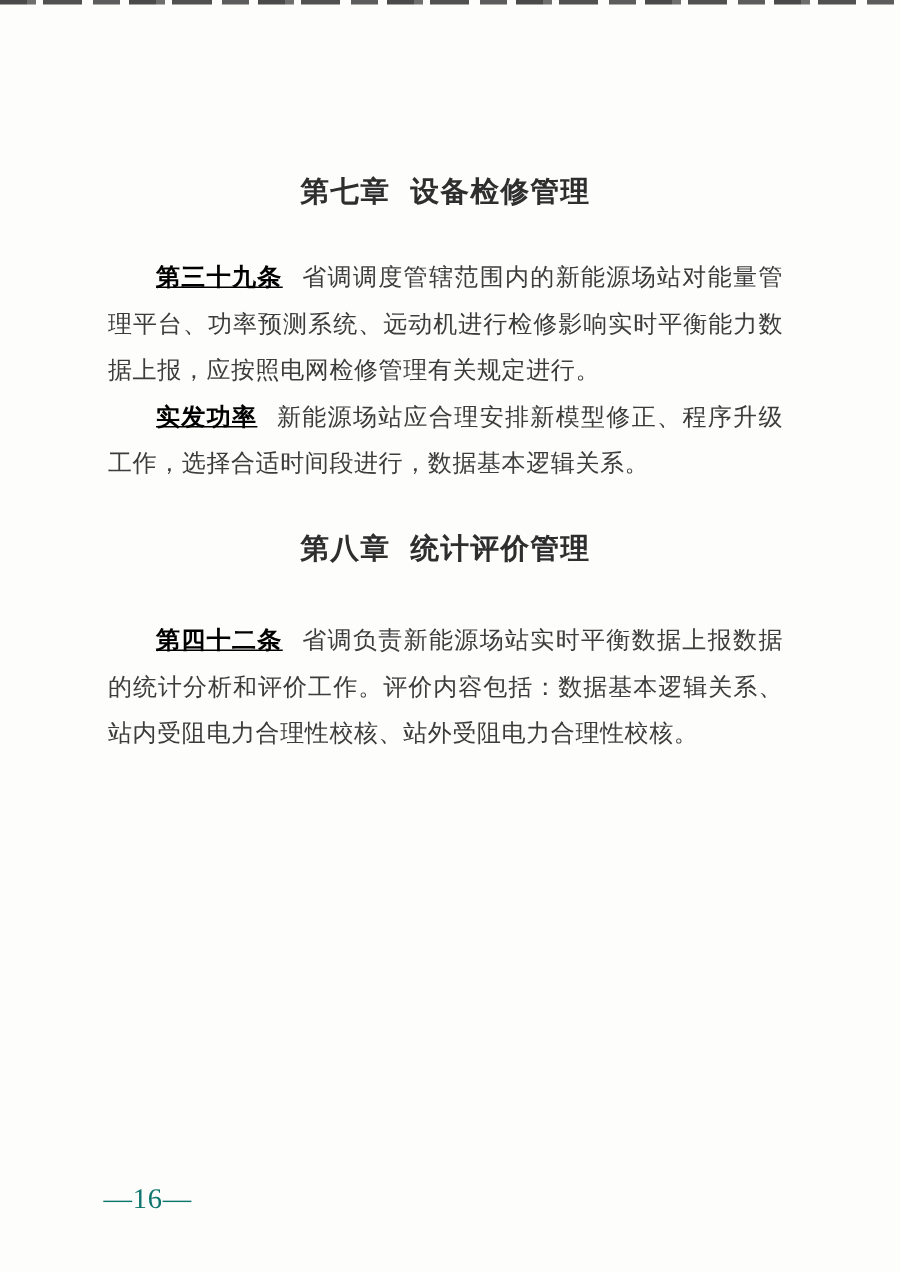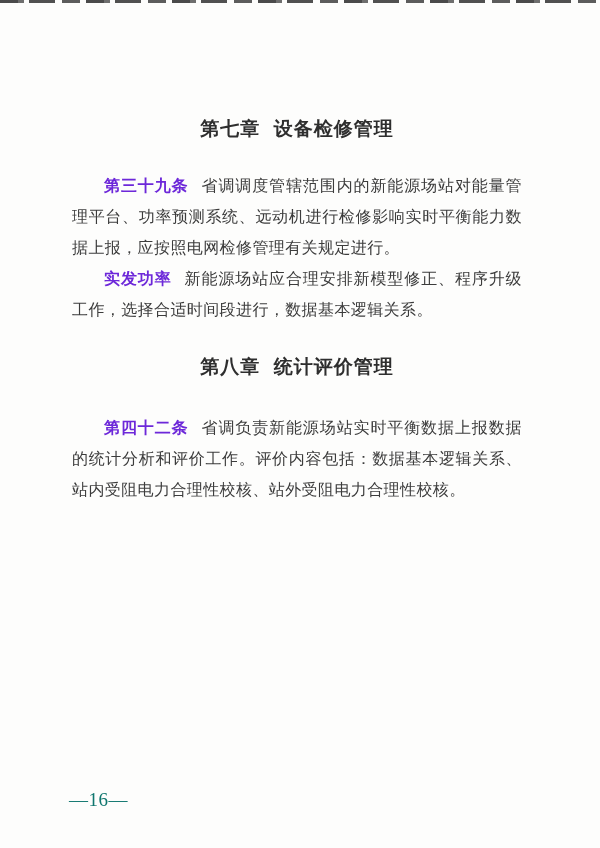--- a/index.html
+++ b/index.html
@@ -69,22 +69,23 @@
     color: #3c3c3c;
   }
   .article.after-title {
     margin-top: 28px;
   }
   .article.after-title-2 {
     margin-top: 32px;
   }
   .article .term {
     font-weight: 700;
-    color: #6d28d9;
+    color: #000000;
     margin-right: 13px;
+    text-decoration: underline;
   }
   .page-number {
     position: absolute;
     left: 69px;
     top: 789px;
     font-size: 19px;
     letter-spacing: 0.5px;
     color: #0f766e;
   }
 </style>

